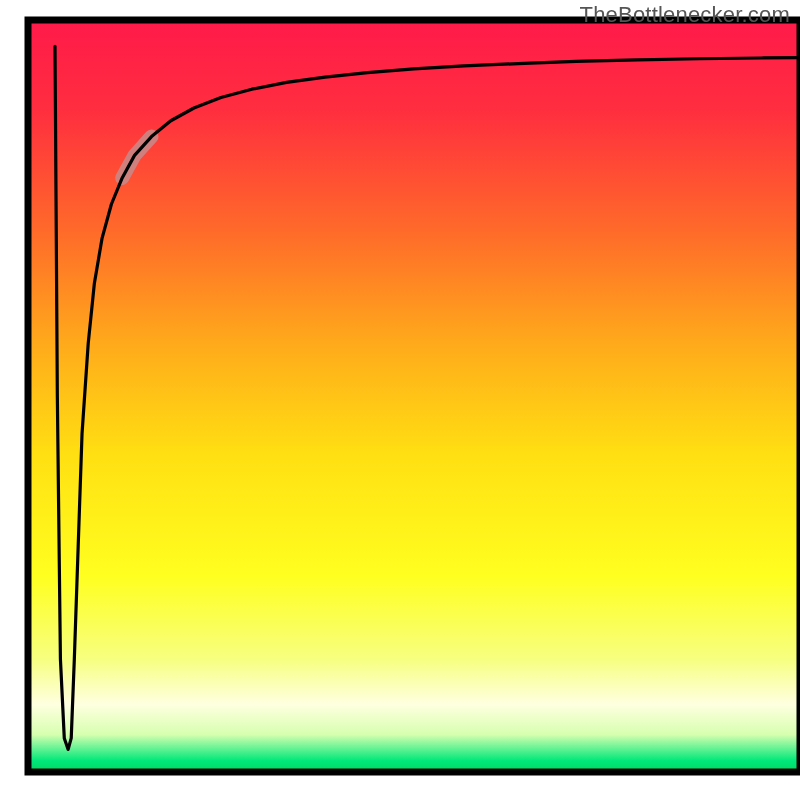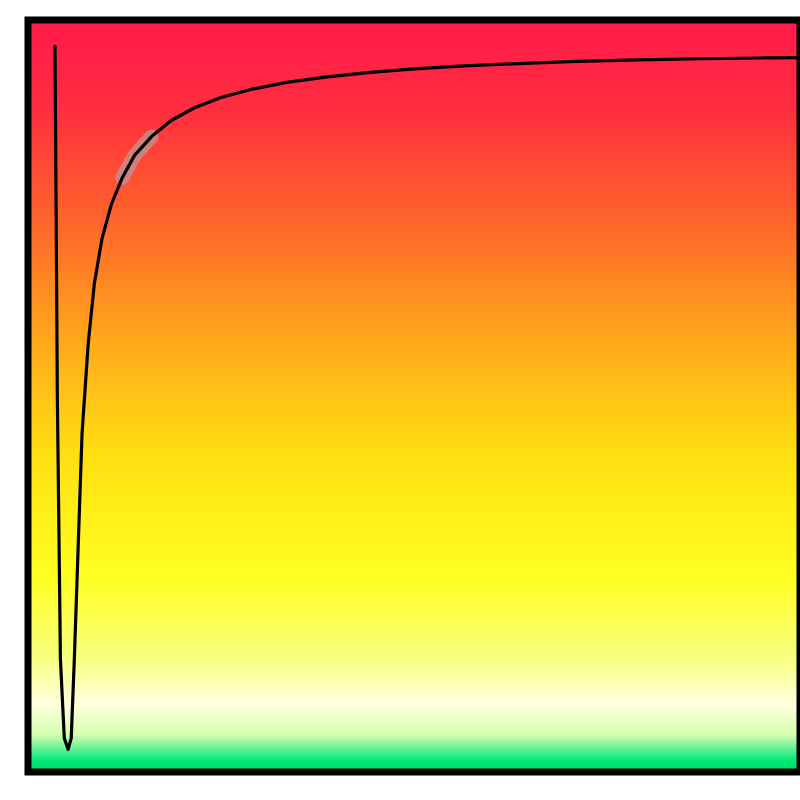--- a/index.html
+++ b/index.html
@@ -31,20 +31,21 @@
     left: 0;
     top: 0;
     width: 800px;
     height: 800px;
   }
 </style>
 </head>
 <body>
 
 <div class="chart-container">
+  <div class="watermark">TheBottlenecker.com</div>
   <svg class="plot" viewBox="0 0 800 800">
     <defs>
       <linearGradient id="bg-grad" x1="0" y1="0" x2="0" y2="1">
           <stop offset="0%" stop-color="#ff1a4a"></stop>
           <stop offset="12%" stop-color="#ff2e3f"></stop>
           <stop offset="28.000000000000004%" stop-color="#ff6a2a"></stop>
           <stop offset="44%" stop-color="#ffae1a"></stop>
           <stop offset="57.99999999999999%" stop-color="#ffe012"></stop>
           <stop offset="74%" stop-color="#ffff20"></stop>
           <stop offset="85%" stop-color="#f7ff80"></stop>

